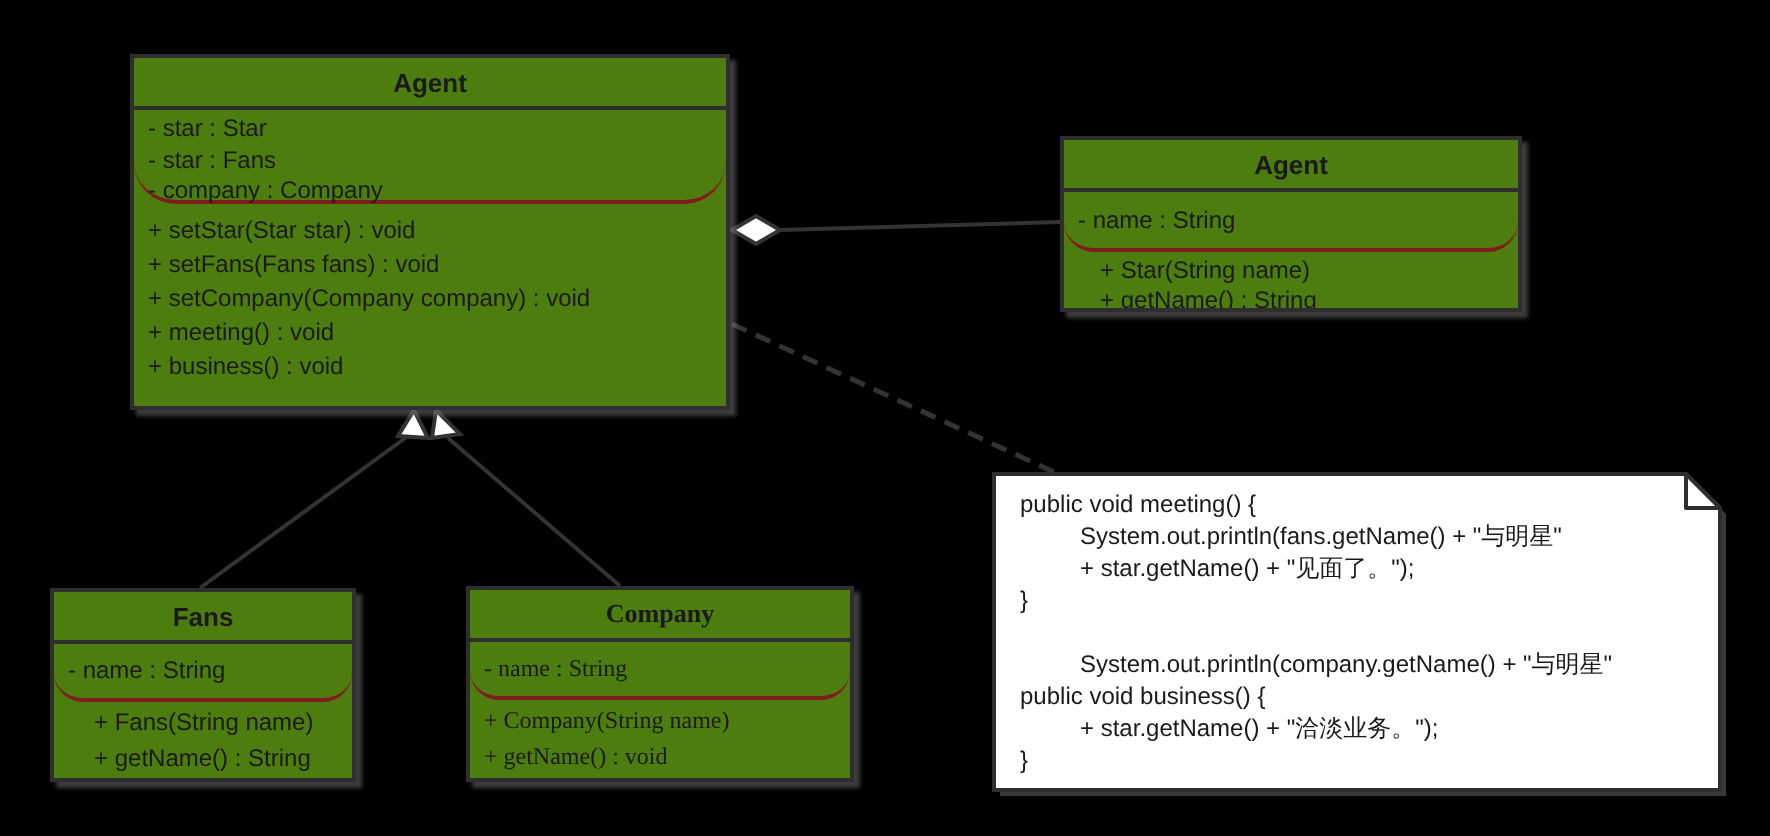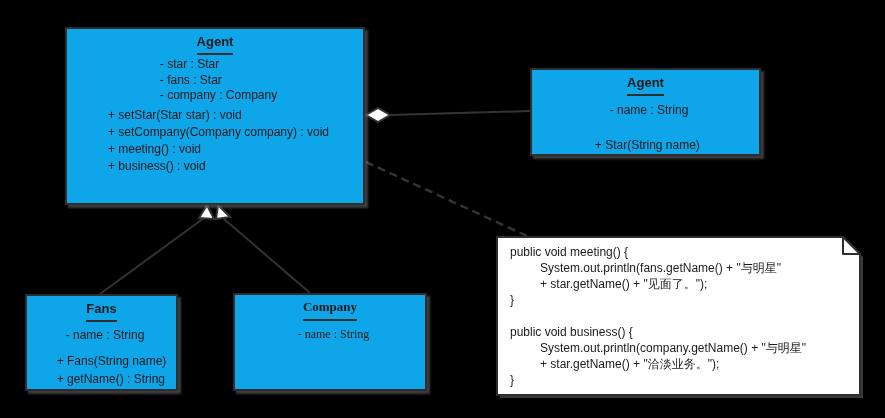--- a/index.html
+++ b/index.html
@@ -1,36 +1,36 @@
 <!DOCTYPE html>
 <html><head>
 <meta charset="utf-8">
 <style>
   html,body{margin:0;padding:0;}
   body{background:#000;width:885px;height:418px;position:relative;overflow:hidden;
        font-family:"Liberation Sans",sans-serif;}
   #canvas{position:absolute;inset:0;width:885px;height:418px;}
   #edges{position:absolute;left:0;top:0;width:885px;height:418px;}
 
-  .class-box{position:absolute;background:#0ea5e9;border:2px solid #2e2e2e;box-sizing:border-box;
+  .class-box{position:absolute;background:#4d7c0f;border:2px solid #2e2e2e;box-sizing:border-box;
     display:flex;flex-direction:column;overflow:hidden;color:#1a1a1a;
-    box-shadow:3px 3px 2px rgba(150,150,150,.40);align-items:center;}
+    box-shadow:3px 3px 2px rgba(150,150,150,.40);}
   .cb-title{flex:0 0 24px;display:flex;align-items:center;justify-content:center;
     font-weight:bold;font-size:13px;border-bottom:2px solid #2e2e2e;}
-  .cb-attrs{flex:0 0 auto;border-bottom:2px solid #0ea5e9;padding:2px 0 0 7px;box-sizing:border-box;}
+  .cb-attrs{flex:0 0 auto;border-bottom:2px solid #7f1d1d;padding:2px 0 0 7px;box-sizing:border-box;border-radius:21px;}
   .cb-methods{flex:1 1 auto;padding:5px 0 0 7px;border-radius:17px;}
   .row{font-size:12px;line-height:15.5px;white-space:nowrap;}
 
   #box-agent{left:65px;top:27px;width:300px;height:178px;}
   #box-agent .cb-attrs{height:47px;}
   #box-agent .cb-methods .row{line-height:17px;}
 
   #box-star{left:530px;top:68px;width:231px;height:88px;}
   #box-star .cb-attrs{height:30px;padding-top:7px;}
-  #box-star .cb-methods{padding-top:12px;}
+  #box-star .cb-methods{padding-top:2px;margin-left:11px;}
   #box-star .cb-methods .row{line-height:15px;}
 
   #box-fans{left:25px;top:294px;width:153px;height:97px;}
   #box-fans .cb-attrs{height:29px;padding-top:6px;}
   #box-fans .cb-methods{padding-top:2px;margin-left:13px;}
   #box-fans .cb-methods .row{line-height:17.5px;}
 
   #box-company{left:233px;top:293px;width:194px;height:98px;font-family:Liberation Serif, serif;}
   #box-company .cb-attrs{height:29px;padding-top:6px;}
   #box-company .cb-methods{padding-top:2px;}
@@ -68,25 +68,26 @@
       <polygon points="218,205 216,219 230,217" fill="#ffffff" stroke="#333333" stroke-width="2"></polygon>
     </g>
 
     <line x1="366" y1="162" x2="527" y2="236" stroke="#333333" stroke-width="2.5" stroke-dasharray="8,5"></line>
   </svg>
 
   <div class="class-box" id="box-agent">
     <div class="cb-title">Agent</div>
     <div class="cb-attrs">
       <div class="row">- star : Star</div>
-      <div class="row">- fans : Star</div>
+      <div class="row">- star : Fans</div>
       <div class="row">- company : Company</div>
     </div>
     <div class="cb-methods">
       <div class="row">+ setStar(Star star) : void</div>
+      <div class="row">+ setFans(Fans fans) : void</div>
       <div class="row">+ setCompany(Company company) : void</div>
       <div class="row">+ meeting() : void</div>
       <div class="row">+ business() : void</div>
     </div>
   </div>
 
   <div class="class-box" id="box-star">
     <div class="cb-title">Agent</div>
     <div class="cb-attrs">
       <div class="row">- name : String</div>
@@ -106,27 +107,31 @@
       <div class="row">+ Fans(String name)</div>
       <div class="row">+ getName() : String</div>
     </div>
   </div>
 
   <div class="class-box" id="box-company">
     <div class="cb-title">Company</div>
     <div class="cb-attrs">
       <div class="row">- name : String</div>
     </div>
+    <div class="cb-methods">
+      <div class="row">+ Company(String name)</div>
+      <div class="row">+ getName() : void</div>
+    </div>
   </div>
 
   <div id="note-text">
     <div class="code-line">public void meeting() {</div>
     <div class="code-line">         System.out.println(fans.getName() + "与明星"</div>
     <div class="code-line">         + star.getName() + "见面了。");</div>
     <div class="code-line">}</div>
     <div class="code-line"></div>
+    <div class="code-line">         System.out.println(company.getName() + "与明星"</div>
     <div class="code-line">public void business() {</div>
-    <div class="code-line">         System.out.println(company.getName() + "与明星"</div>
     <div class="code-line">         + star.getName() + "洽淡业务。");</div>
     <div class="code-line">}</div>
   </div>
 
 </div>
 
 </body></html>

